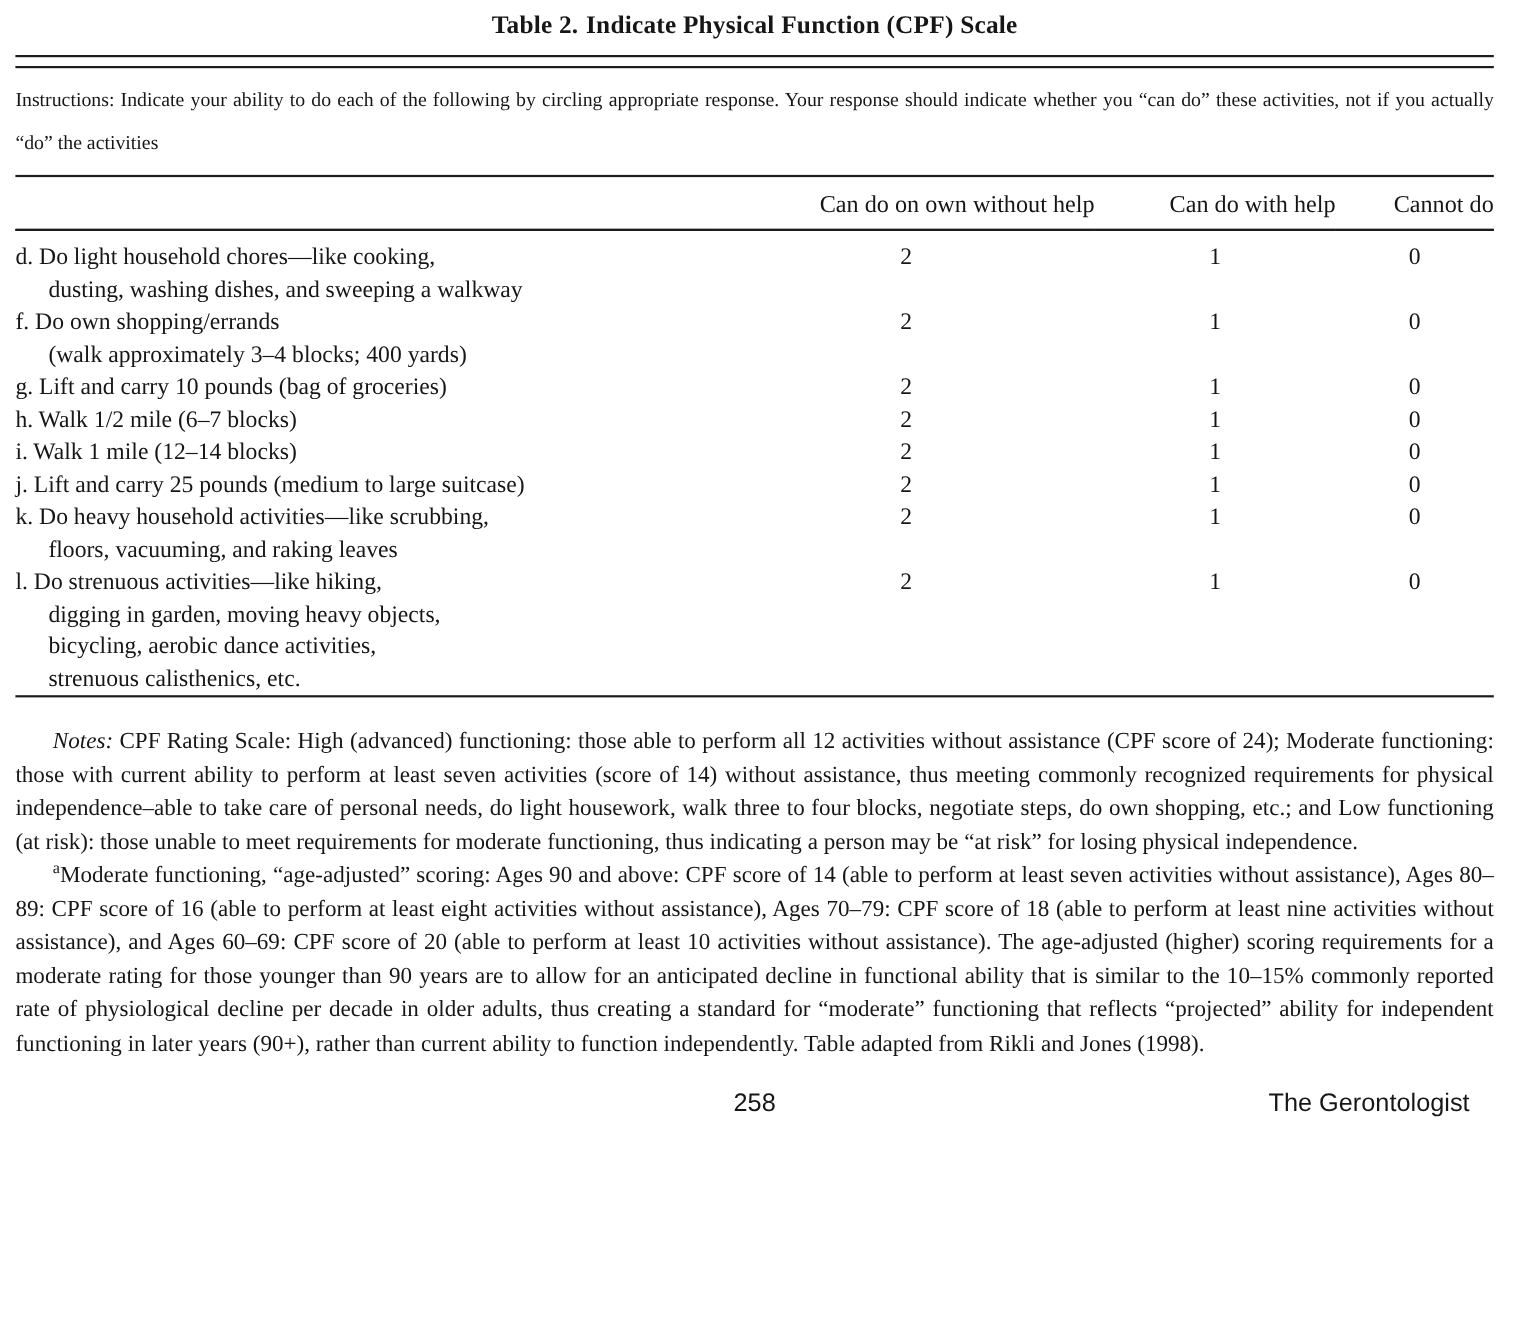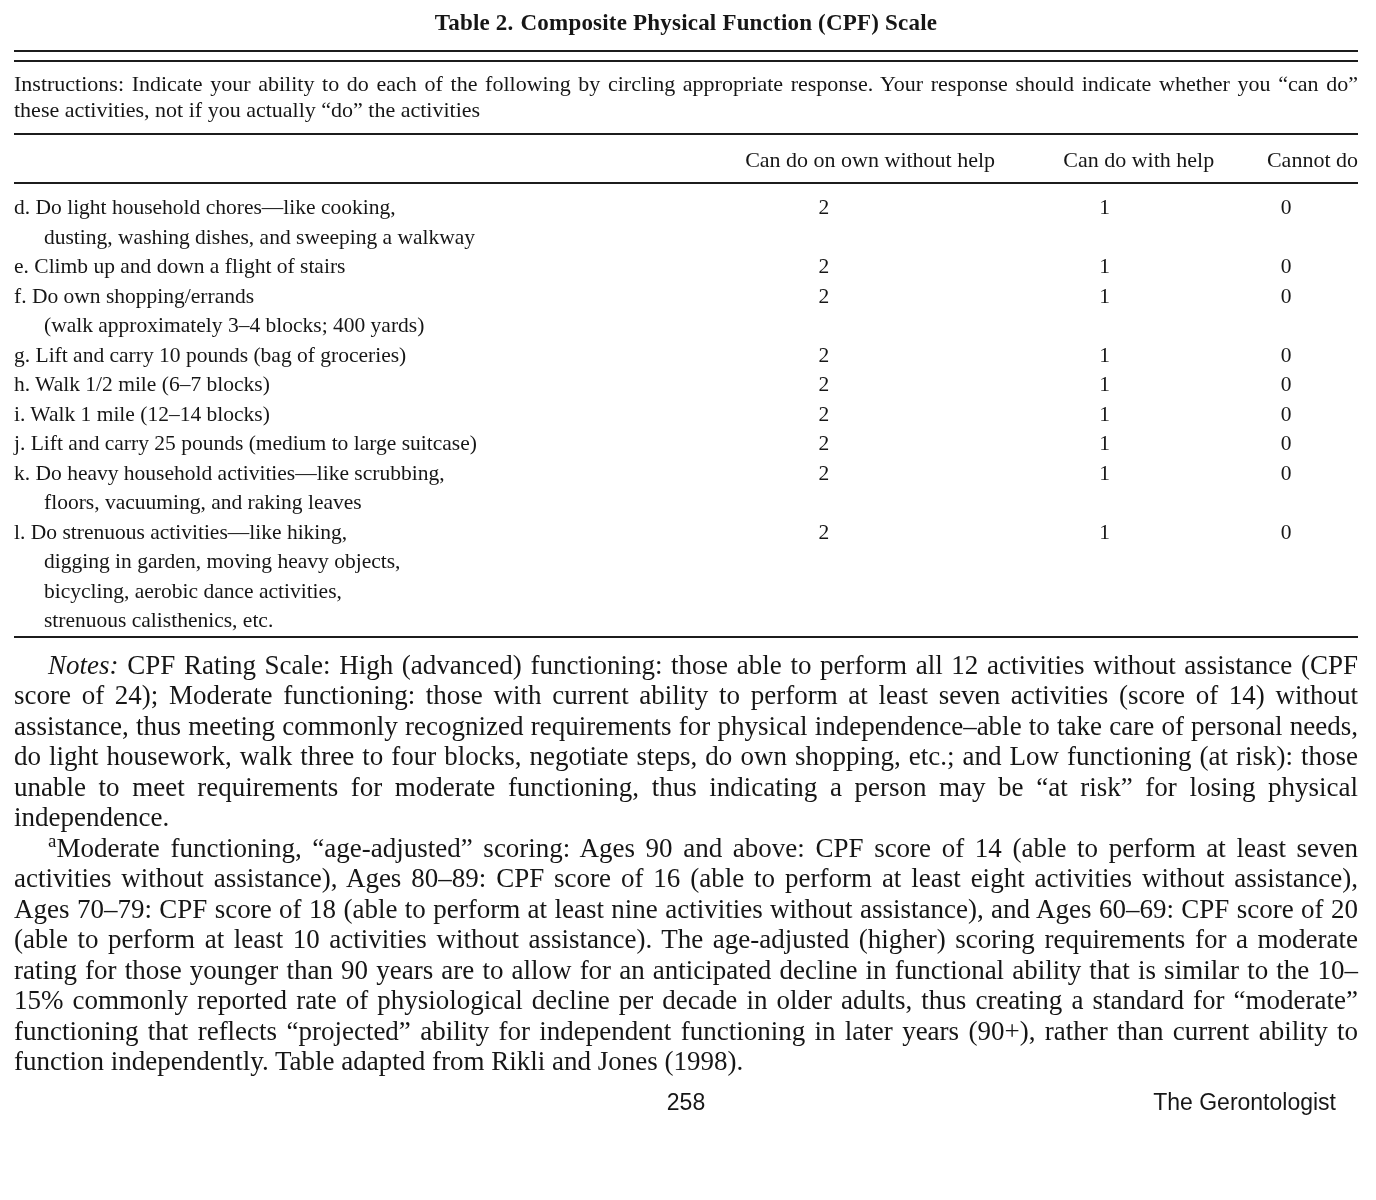--- a/index.html
+++ b/index.html
@@ -30,22 +30,22 @@
   .table-title .t-label { margin-right: 7px; }
 
   .double-rule {
     height: 12px;
     border-top: 2px solid var(--rule);
     border-bottom: 2px solid var(--rule);
     margin-bottom: 9px;
   }
 
   .instructions {
-    font-size: 22px;
-    line-height: 26px;
+    font-size: 18px;
+    line-height: 39px;
     text-align: justify;
     padding-bottom: 10px;
   }
 
   .rule { border-top: 2px solid var(--rule); }
 
   table.cpf {
     width: 100%;
     border-collapse: collapse;
     table-layout: fixed;
@@ -63,57 +63,57 @@
   table.cpf tbody td {
     vertical-align: top;
     padding: 0;
     line-height: 29.5px;
   }
   table.cpf tbody tr:first-child td { padding-top: 9px; }
   table.cpf td.val { text-align: center; }
   .line-cont { padding-left: 30px; }
 
   .notes-block {
-    margin-top: 12px;
-    font-size: 27px;
+    margin-top: 24px;
+    font-size: 21px;
     line-height: 30.5px;
     text-align: justify;
   }
   .notes-block p { text-indent: 34px; }
   .italic { font-style: italic; }
   sup.fn-marker {
     font-size: 70%;
     vertical-align: super;
     line-height: 0;
   }
 
   .page-footer {
     position: relative;
-    margin-top: 12px;
+    margin-top: 26px;
     height: 34px;
     font-family: "Liberation Sans", "DejaVu Sans", sans-serif;
     font-size: 23px;
   }
   .page-footer .page-num {
     position: absolute;
     left: 50%;
     transform: translateX(-50%);
   }
   .page-footer .journal {
     position: absolute;
     right: 22px;
   }
 </style>
 </head>
 <body>
 
 <div class="page">
 
   <div class="table-title">
-    <span class="t-label">Table 2.</span><span class="t-text">Composite Physical Function (CPF) Scale</span>
+    <span class="t-label">Table 2.</span><span class="t-text">Indicate Physical Function (CPF) Scale</span>
   </div>
 
   <div class="double-rule"></div>
 
   <p class="instructions">Instructions: Indicate your ability to do each of the following by circling appropriate response. Your response should indicate whether you “can do” these activities, not if you actually “do” the activities</p>
 
   <div class="rule"></div>
 
   <table class="cpf">
     <colgroup>
@@ -135,28 +135,20 @@
           <td>
             <div class="line-first">d. Do light household chores—like cooking,</div>
             <div class="line-cont">dusting, washing dishes, and sweeping a walkway</div>
           </td>
           <td class="val">2</td>
           <td class="val">1</td>
           <td class="val">0</td>
         </tr>
         <tr>
           <td>
-            <div class="line-first">e. Climb up and down a flight of stairs</div>
-          </td>
-          <td class="val">2</td>
-          <td class="val">1</td>
-          <td class="val">0</td>
-        </tr>
-        <tr>
-          <td>
             <div class="line-first">f. Do own shopping/errands</div>
             <div class="line-cont">(walk approximately 3–4 blocks; 400 yards)</div>
           </td>
           <td class="val">2</td>
           <td class="val">1</td>
           <td class="val">0</td>
         </tr>
         <tr>
           <td>
             <div class="line-first">g. Lift and carry 10 pounds (bag of groceries)</div>

